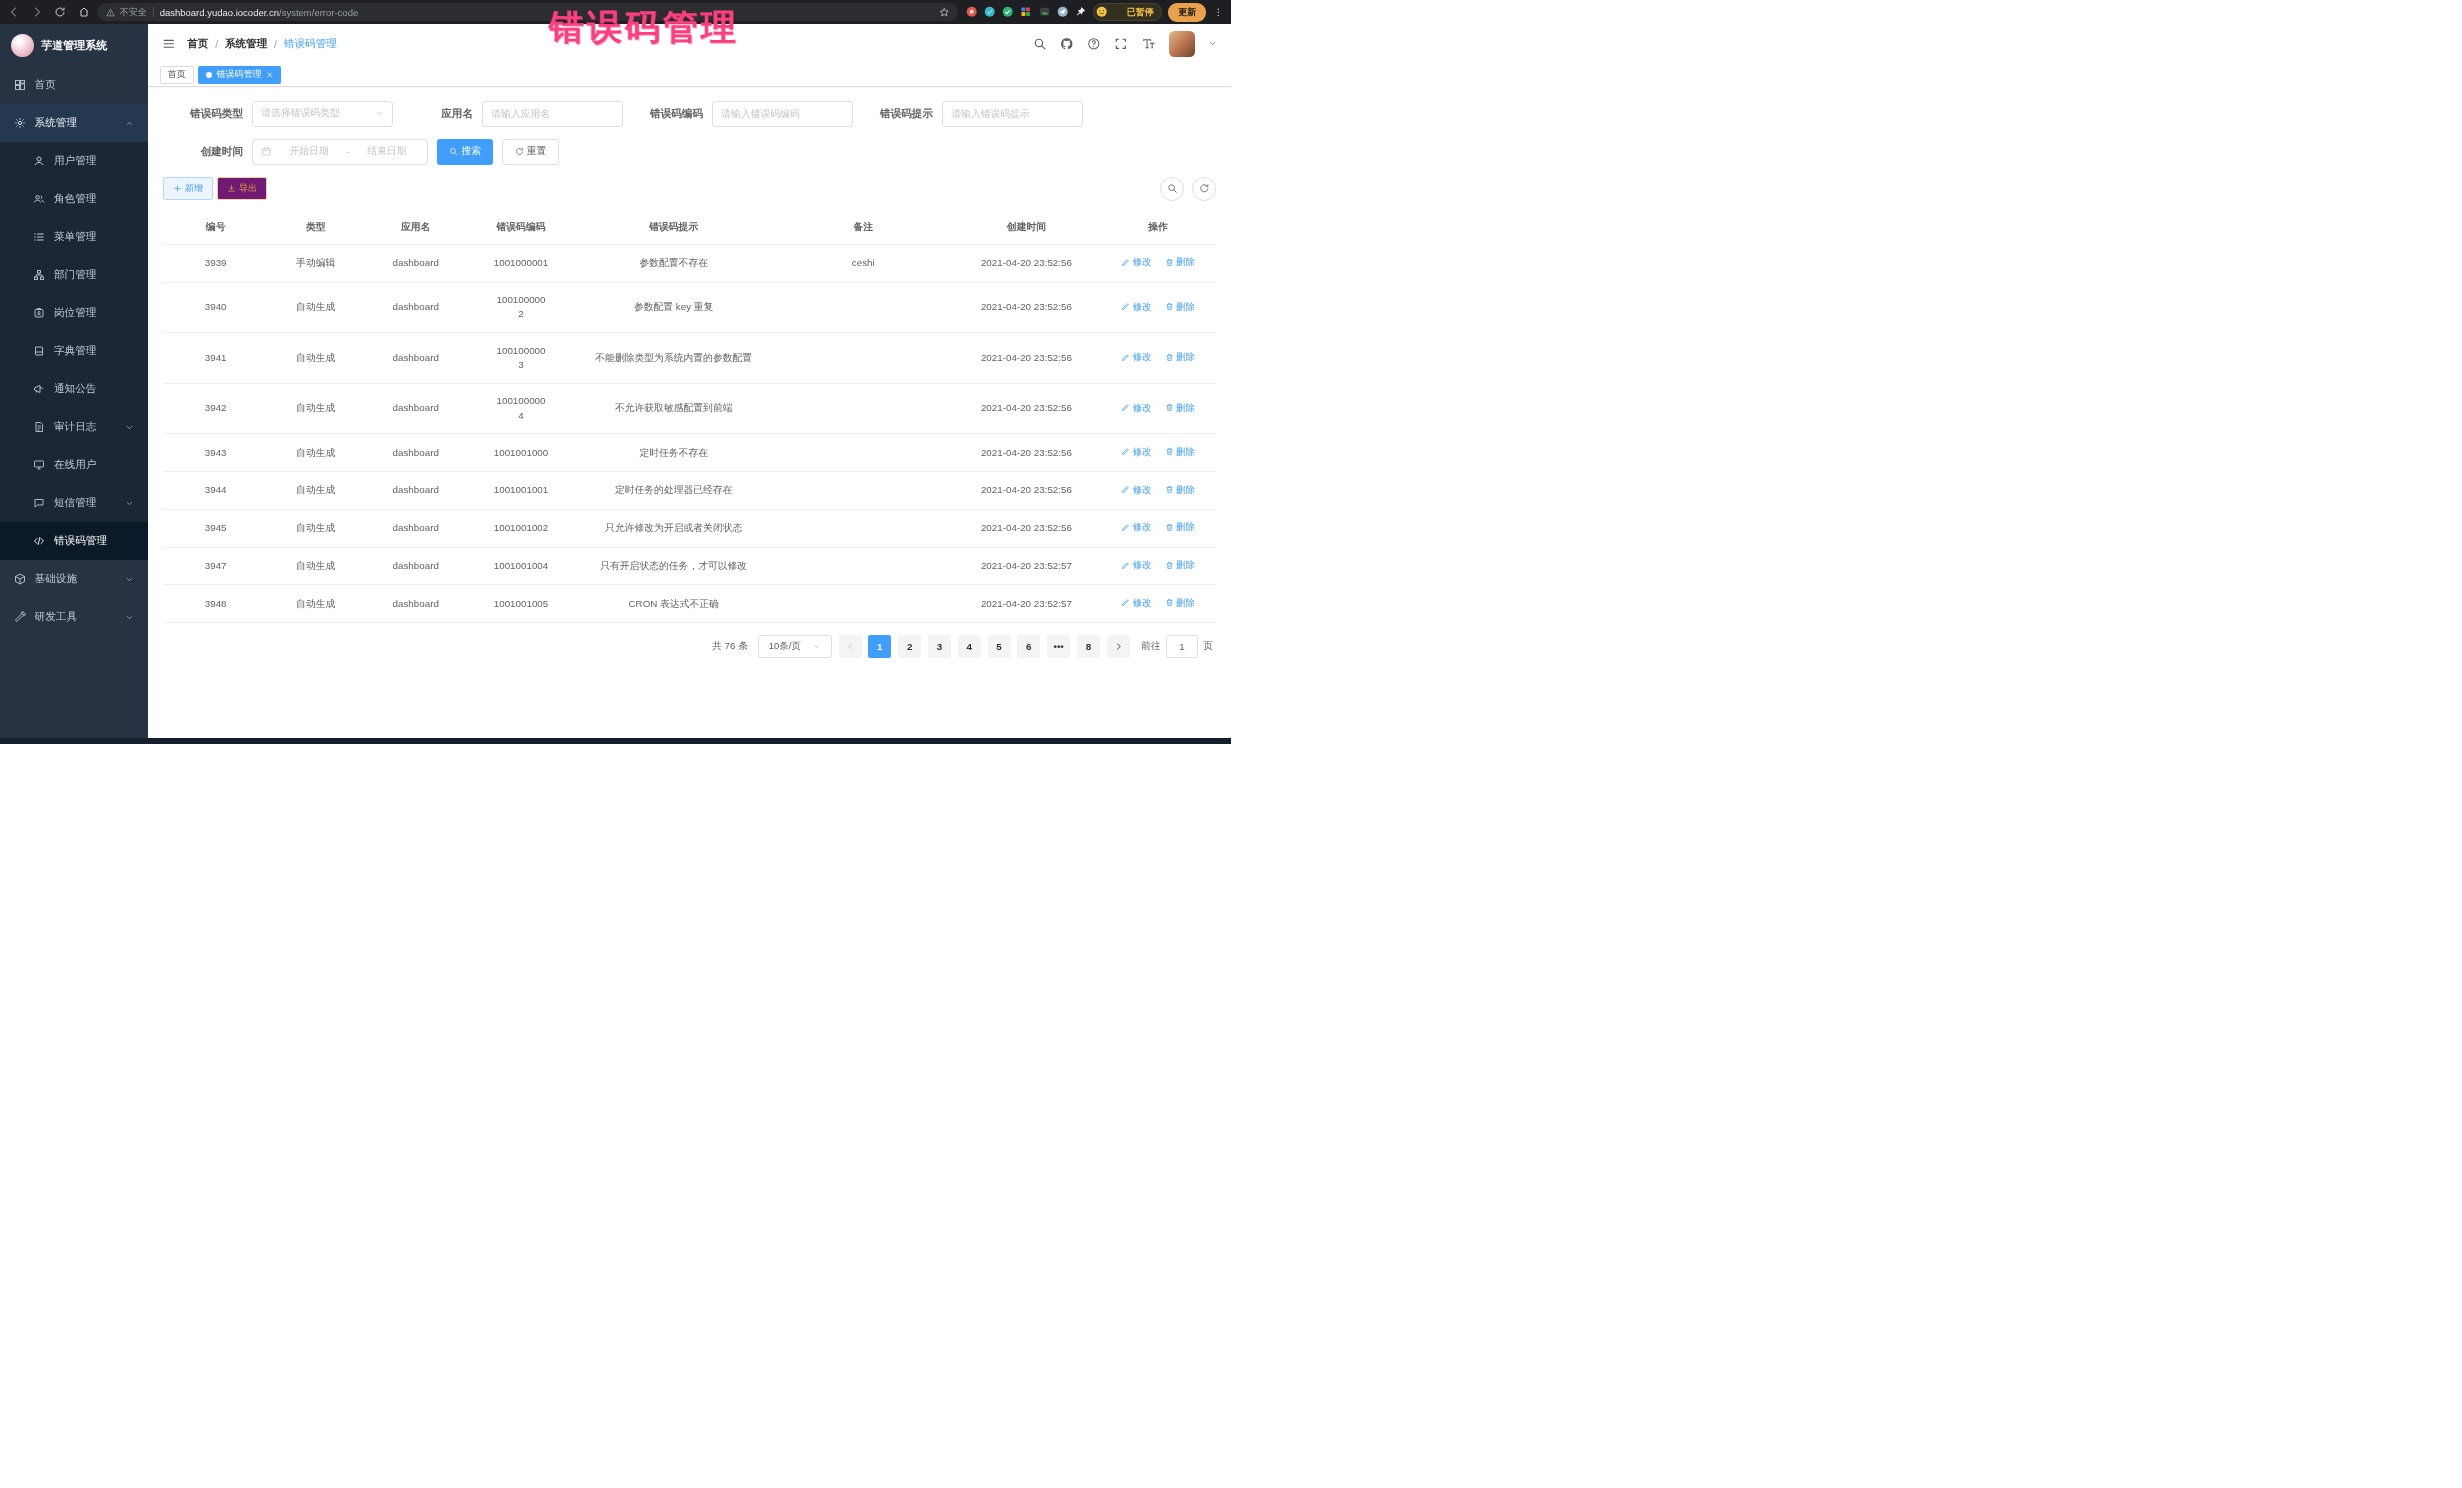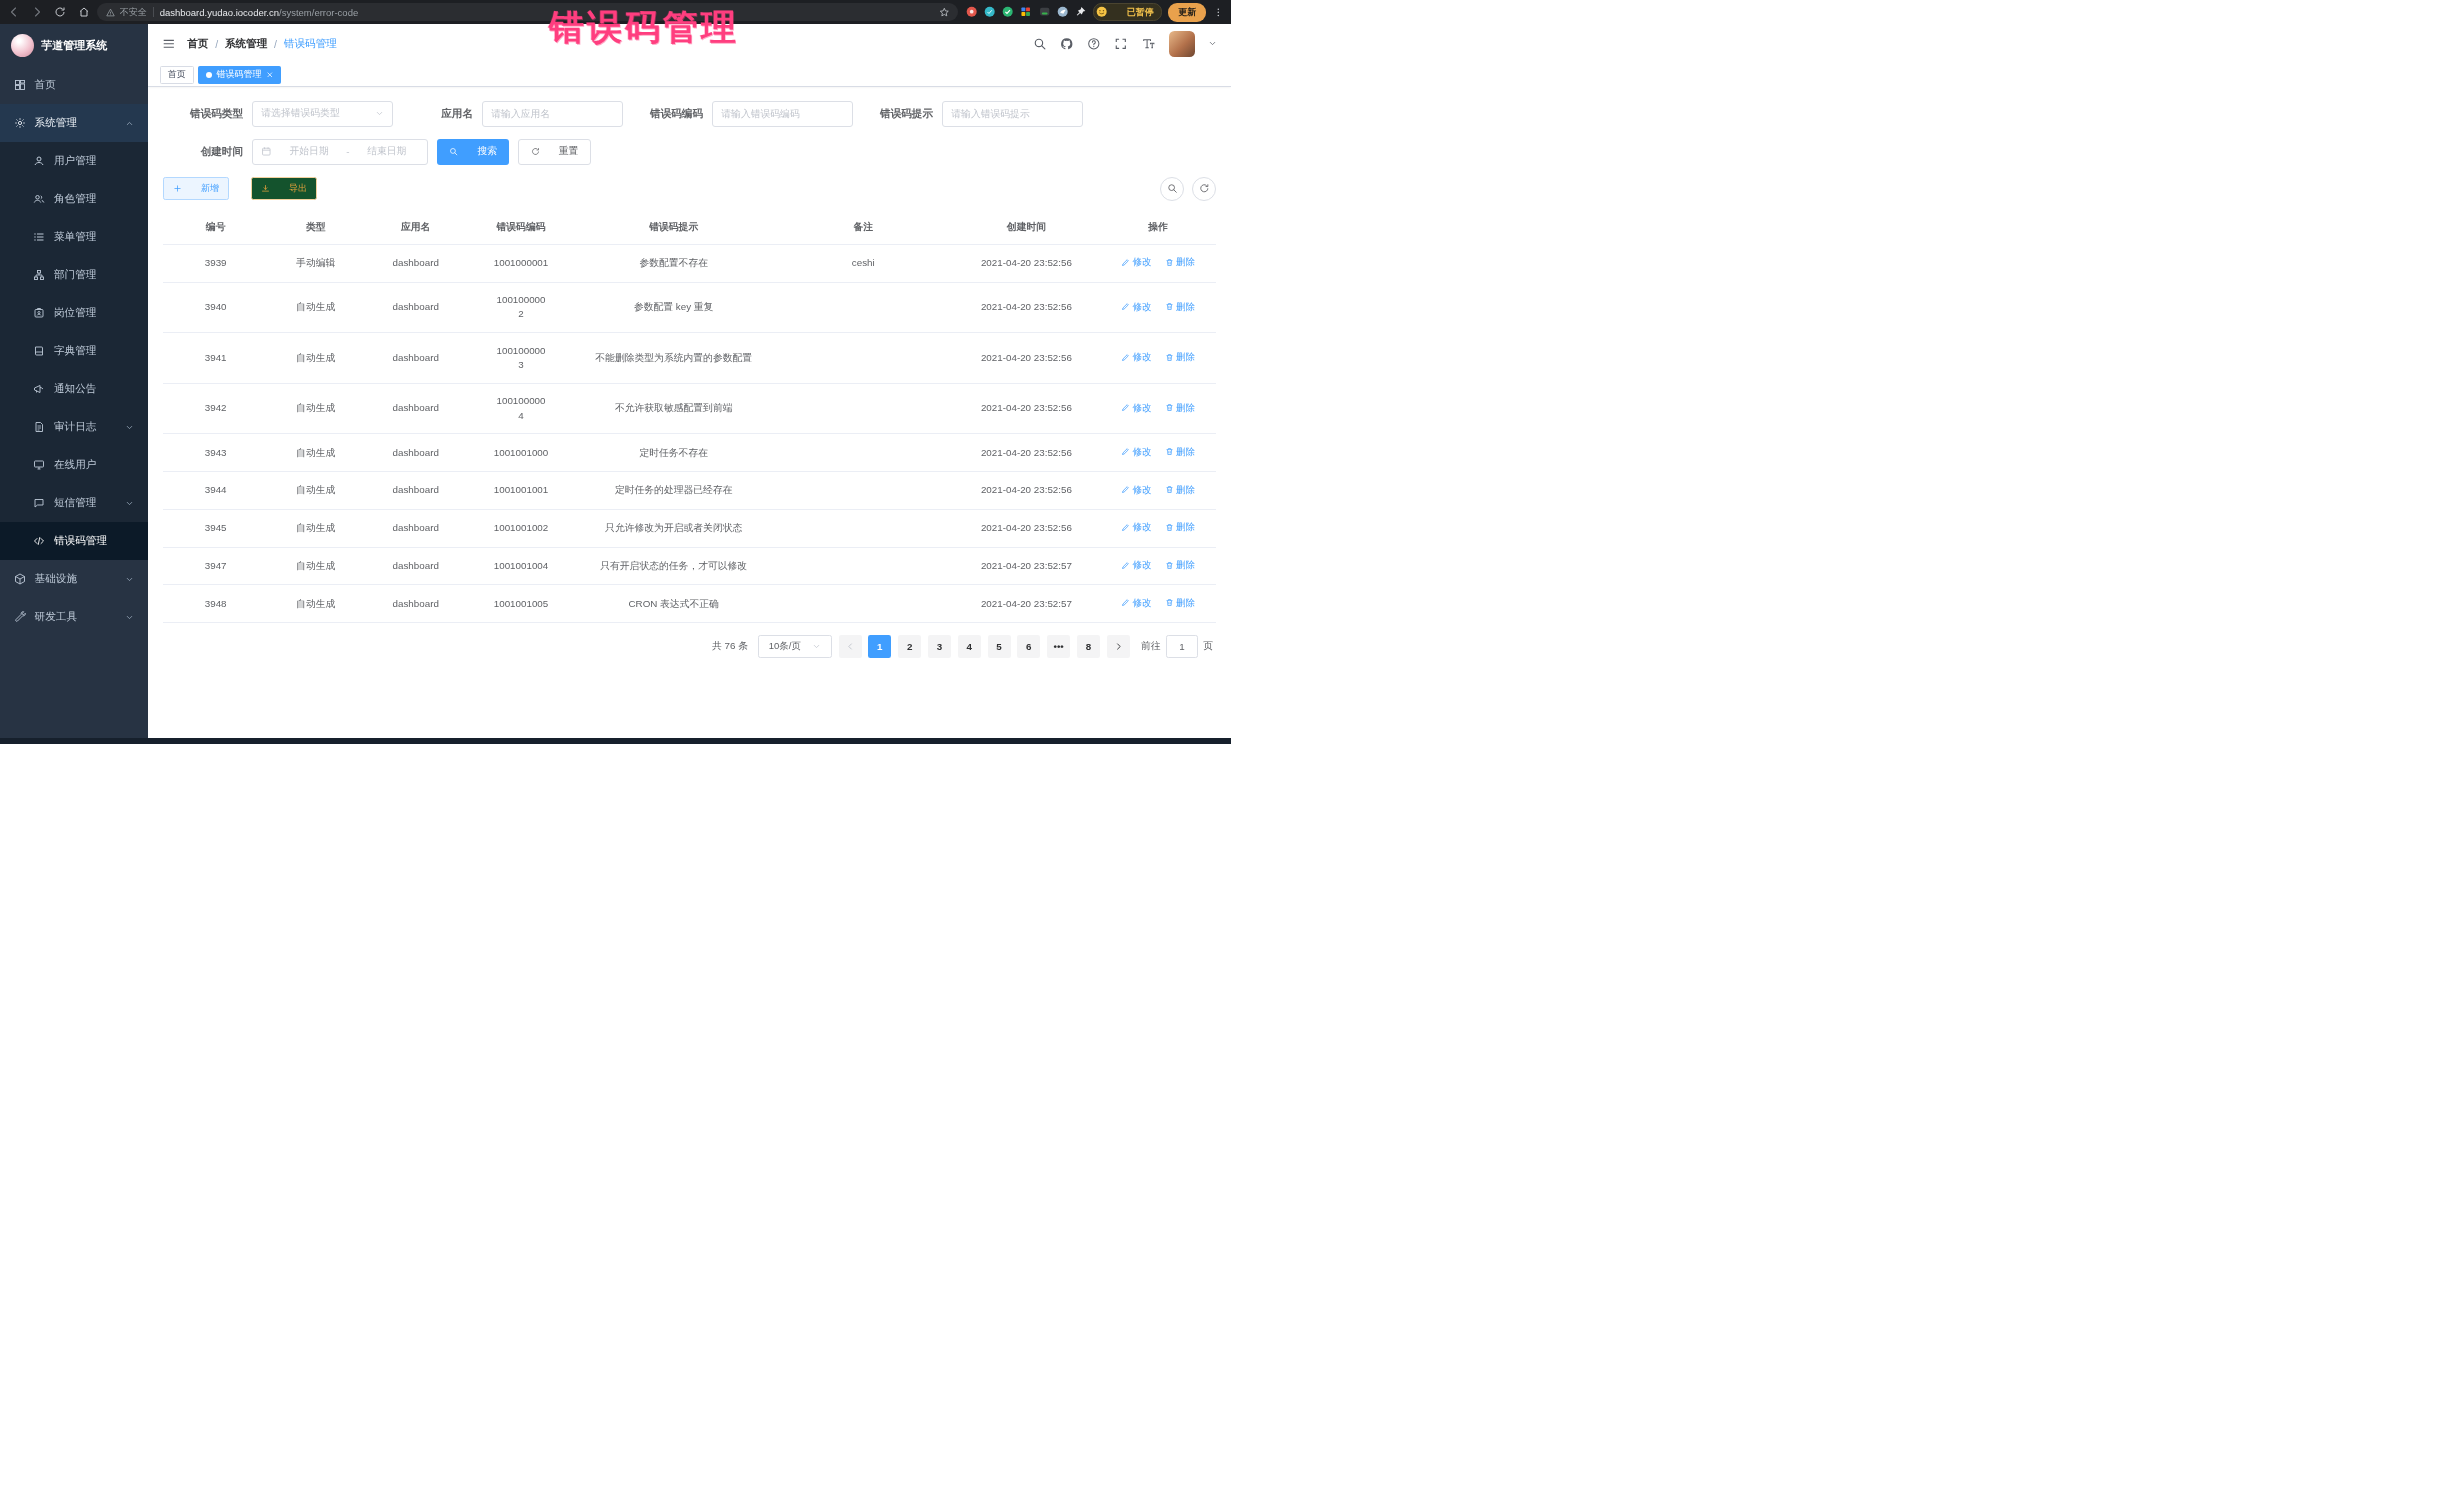--- a/index.html
+++ b/index.html
@@ -72,26 +72,26 @@
   .flabel{width:80px;text-align:right;margin-right:9px;font-size:10.6px;color:#606266;font-weight:700;white-space:nowrap;flex-shrink:0}
   .control{height:26px;border:0.8px solid #dcdfe6;border-radius:3px;background:#fff;display:flex;align-items:center;padding:0 8.3px;font-size:9.8px;color:#606266}
   .w186{width:141px;flex-shrink:0}
   input.control{outline:none}
   input::placeholder{color:#c0c4cc}
   .ph{color:#c0c4cc}
   .sel{justify-content:space-between;cursor:pointer}
   .sel .chev{color:#c0c4cc}
   .dateange{width:176px;gap:5.3px;color:#c0c4cc;cursor:pointer}
   .drtext{flex:1;text-align:center}
-  .btn{height:26px;border-radius:3px;font-size:9.8px;display:inline-flex;align-items:center;gap:19px;padding:0 11.4px;border:0.8px solid transparent;cursor:pointer;white-space:nowrap}
+  .btn{height:26px;border-radius:3px;font-size:9.8px;display:inline-flex;align-items:center;gap:3px;padding:0 11.4px;border:0.8px solid transparent;cursor:pointer;white-space:nowrap}
   .btn.primary{background:#409eff;color:#fff;margin-left:9px}
   .btn.plainb{background:#fff;border-color:#dcdfe6;color:#606266;margin-left:9px}
   .btn.small{height:23px;font-size:9px;padding:0 9px;border-radius:2.3px}
   .btn.add{color:#409eff;background:#ecf5ff;border-color:#b3d8ff}
-  .btn.export{color:#e6a23c;background:#14532d;border-color:#f3d19e;margin-left:22px}
+  .btn.export{color:#e6a23c;background:#701a75;border-color:#f3d19e;margin-left:4px}
   .toolbar{display:flex;align-items:center;margin-bottom:10.6px}
   .tool-right{margin-left:auto;display:flex;gap:7.6px}
   .cbtn{width:24px;height:24px;border-radius:50%;border:0.8px solid #dcdfe6;background:#fff;display:flex;align-items:center;justify-content:center;color:#606266;cursor:pointer}
 
   
   table.grid{width:100%;border-collapse:collapse;table-layout:fixed}
   .grid th{font-size:9.8px;color:#606266;font-weight:700;padding:9.8px 4.5px;border-bottom:0.8px solid #ebeef5;text-align:center;white-space:nowrap}
   .grid td{font-size:9.8px;color:#606266;padding:10.6px 4.5px;border-bottom:0.8px solid #ebeef5;text-align:center;line-height:1.45;overflow:hidden}
   .grid td.pre{white-space:pre-line}
   .grid td.ops{white-space:nowrap}

